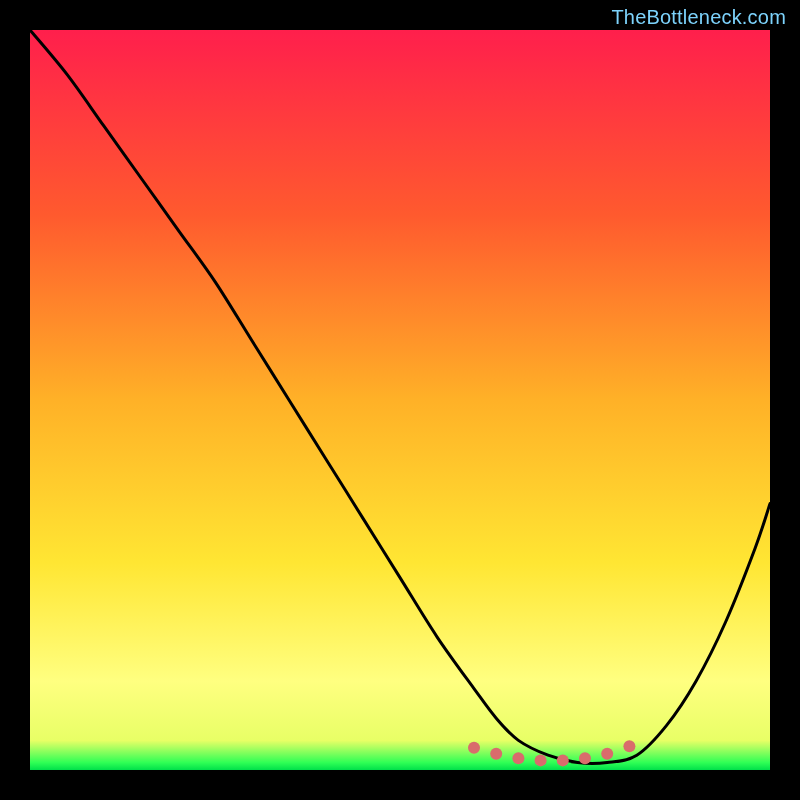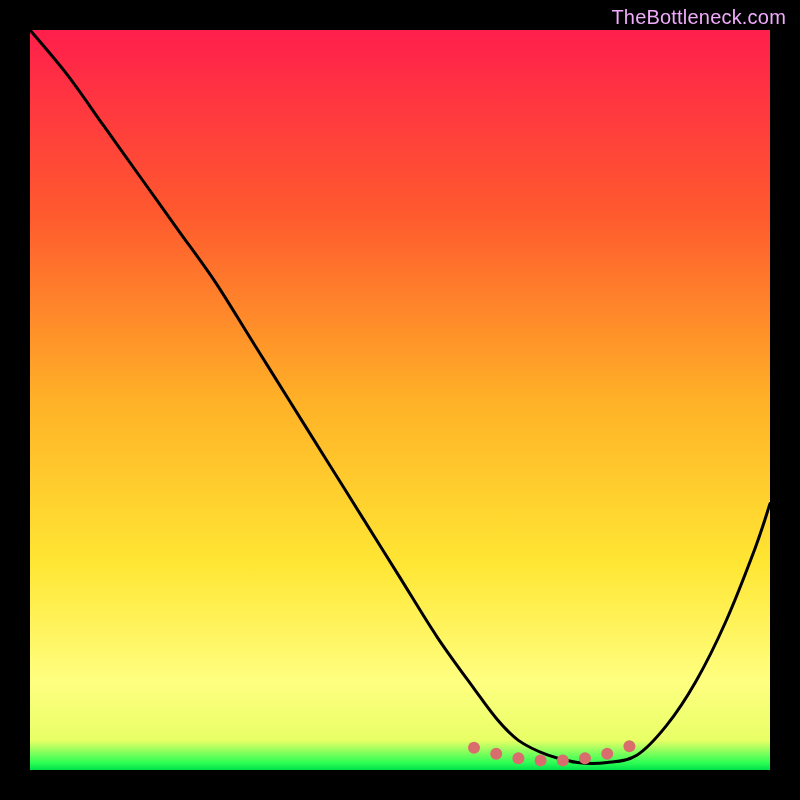--- a/index.html
+++ b/index.html
@@ -13,21 +13,21 @@
   }
   .stage {
     position: relative;
     width: 800px;
     height: 800px;
   }
   .watermark {
     position: absolute;
     top: 6px;
     right: 14px;
-    color: #f0abfc;
+    color: #7dd3fc;
     font-size: 20px;
     font-weight: 500;
     letter-spacing: 0.2px;
     user-select: none;
   }
   svg { display: block; }
 </style>
 </head>
 <body>
 

